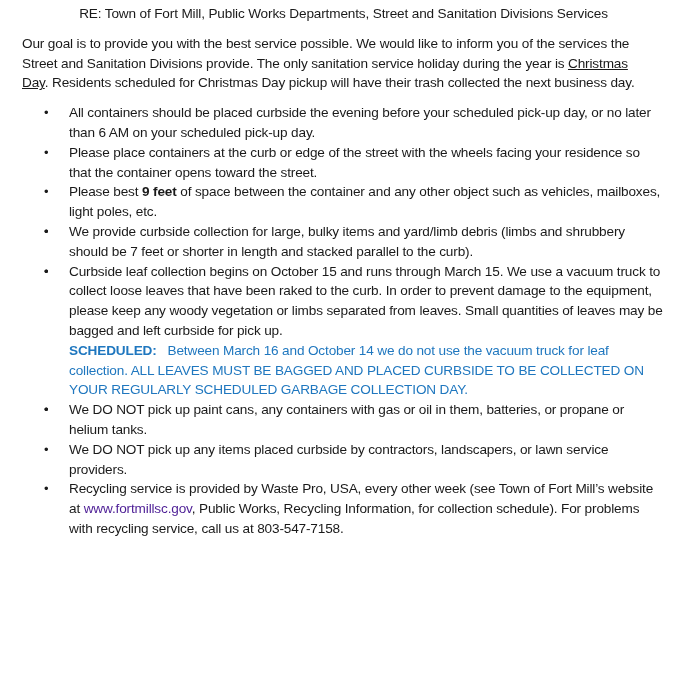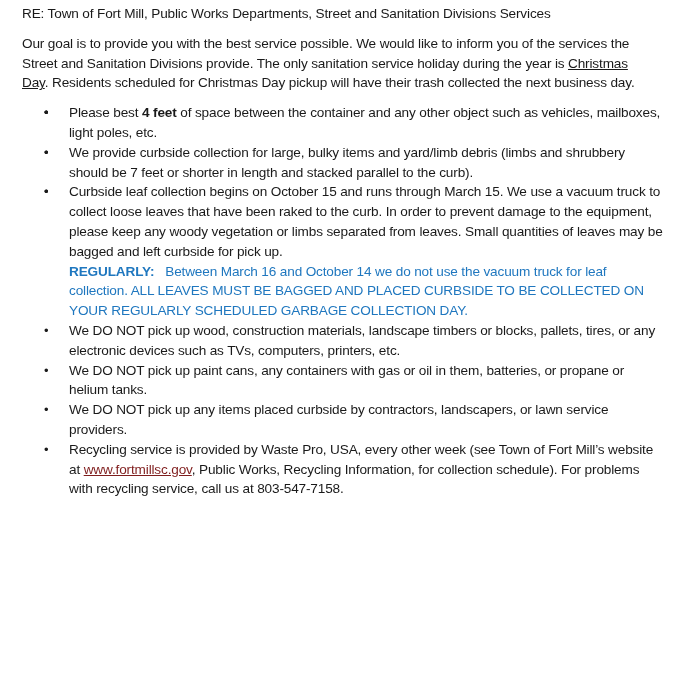--- a/index.html
+++ b/index.html
@@ -17,20 +17,21 @@
       line-height: 19.8px;
       letter-spacing: -0.15px;
     }
     .page {
       position: relative;
       padding: 4px 18px 0 22px;
     }
     .re-line {
       margin: 0 0 10px 0;
       white-space: nowrap;
+      text-align: center;
     }
     .intro {
       margin: 0 0 10px 0;
       padding-right: 12px;
     }
     .intro u { text-decoration: underline; }
     ul.bullets {
       list-style: none;
       margin: 0;
       padding: 0;
@@ -46,63 +47,63 @@
       top: 0;
       font-size: 13px;
     }
     .important {
       color: #1f77bf;
     }
     .important b {
       font-weight: bold;
     }
     a.link {
-      color: #7f1d1d;
-      text-decoration: underline;
+      color: #4c1d95;
       text-align: right;
     }
   </style>
 </head>
 <body>
 
 <div class="page">
 
   <p class="re-line">RE:  Town of Fort Mill, Public Works Departments, Street and Sanitation Divisions Services</p>
 
   <p class="intro"><span>Our goal is to provide you with the best service possible.  We would like to inform you of the services the Street and Sanitation Divisions provide.  The only sanitation service holiday during the year is </span><u>Christmas Day</u><span>. Residents scheduled for Christmas Day pickup will have their trash collected the next business day.</span></p>
 
   <ul class="bullets">
     <li>
       <span class="bullet">•</span>
+      <span>All containers should be placed curbside the evening before your scheduled pick-up day, or no later than 6 AM on your scheduled pick-up day.</span>
     </li>
     <li>
       <span class="bullet">•</span>
+      <span>Please place containers at the curb or edge of the street with the wheels facing your residence so that the container opens toward the street.</span>
     </li>
     <li>
       <span class="bullet">•</span>
-      <span>Please best </span><b>4 feet</b><span> of space between the container and any other object such as vehicles, mailboxes, light poles, etc.</span>
+      <span>Please best </span><b>9 feet</b><span> of space between the container and any other object such as vehicles, mailboxes, light poles, etc.</span>
     </li>
     <li>
       <span class="bullet">•</span>
     </li>
     <li>
       <span class="bullet">•</span>
       <span>We provide curbside collection for large, bulky items and yard/limb debris (limbs and shrubbery should be 7 feet or shorter in length and stacked parallel to the curb).</span>
     </li>
     <li>
       <span class="bullet">•</span>
     </li>
     <li>
       <span class="bullet">•</span>
       <span>Curbside leaf collection begins on October 15 and runs through March 15.  We use a vacuum truck to collect loose leaves that have been raked to the curb.  In order to prevent damage to the equipment, please keep any woody vegetation or limbs separated from leaves.  Small quantities of leaves may be bagged and left curbside for pick up.</span><br>
-      <span class="important"><b>REGULARLY:</b><span style="white-space: pre-wrap;">   Between March 16 and October 14 we do not use the vacuum truck for leaf collection. ALL LEAVES MUST BE BAGGED AND PLACED CURBSIDE TO BE COLLECTED ON YOUR REGULARLY SCHEDULED GARBAGE COLLECTION DAY.</span></span>
+      <span class="important"><b>SCHEDULED:</b><span style="white-space: pre-wrap;">   Between March 16 and October 14 we do not use the vacuum truck for leaf collection. ALL LEAVES MUST BE BAGGED AND PLACED CURBSIDE TO BE COLLECTED ON YOUR REGULARLY SCHEDULED GARBAGE COLLECTION DAY.</span></span>
     </li>
     <li>
       <span class="bullet">•</span>
-      <span>We DO NOT pick up wood, construction materials, landscape timbers or blocks, pallets, tires, or any electronic devices such as TVs, computers, printers, etc.</span>
     </li>
     <li>
       <span class="bullet">•</span>
       <span>We DO NOT pick up paint cans, any containers with gas or oil in them, batteries, or propane or helium tanks.</span>
     </li>
     <li>
       <span class="bullet">•</span>
       <span>We DO NOT pick up any items placed curbside by contractors, landscapers, or lawn service providers.</span>
     </li>
     <li>

